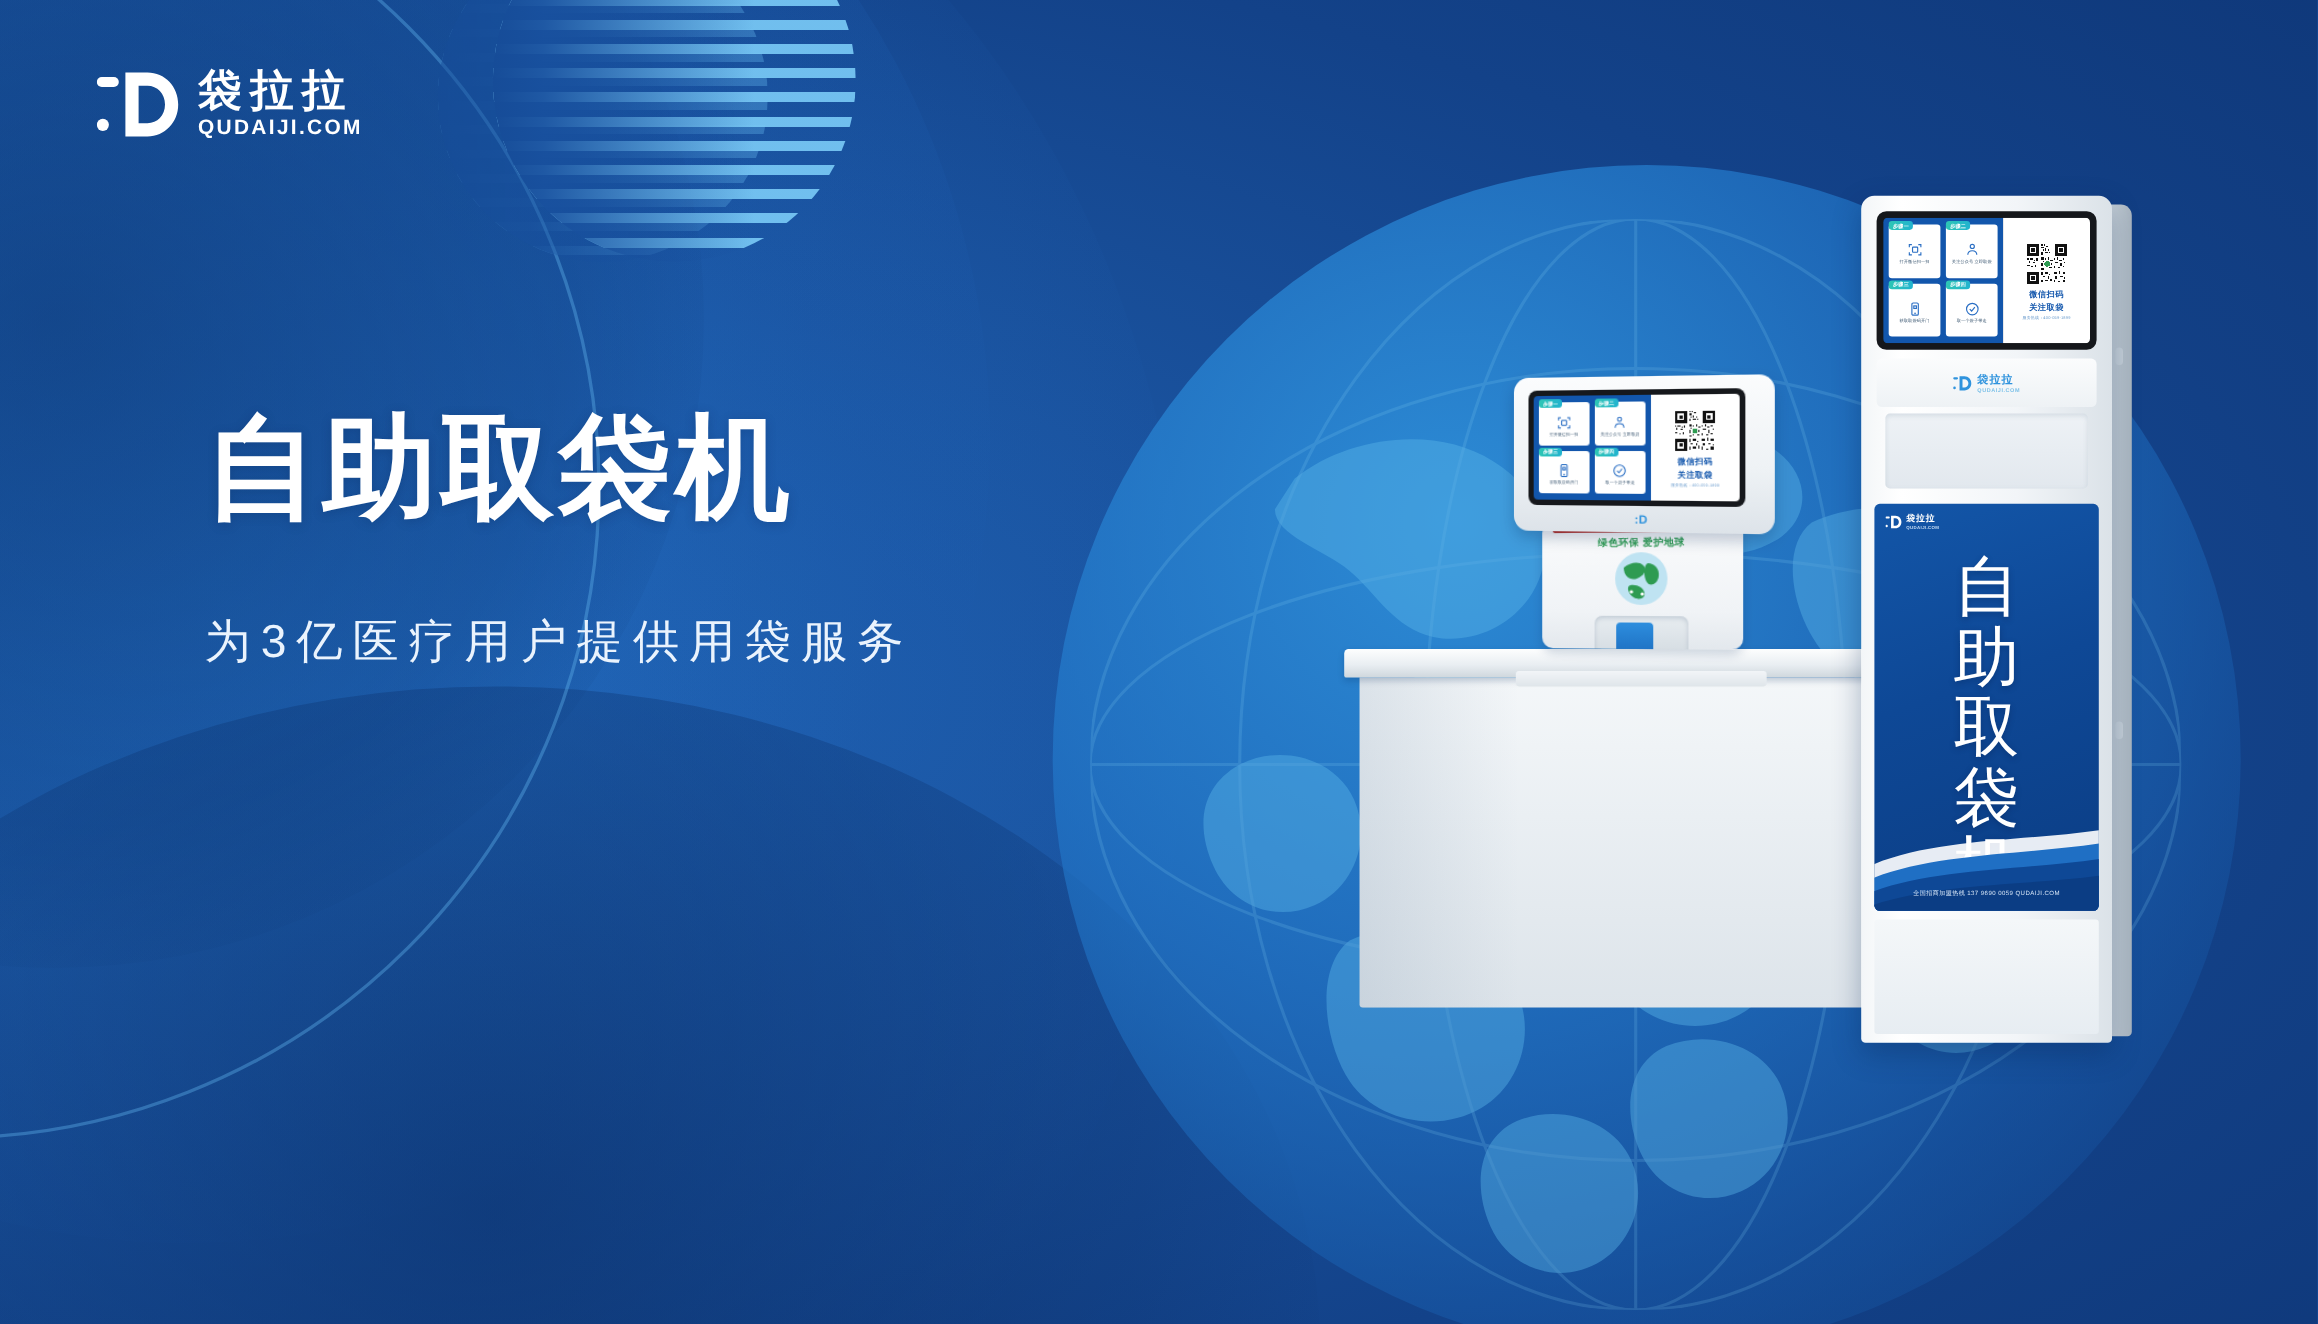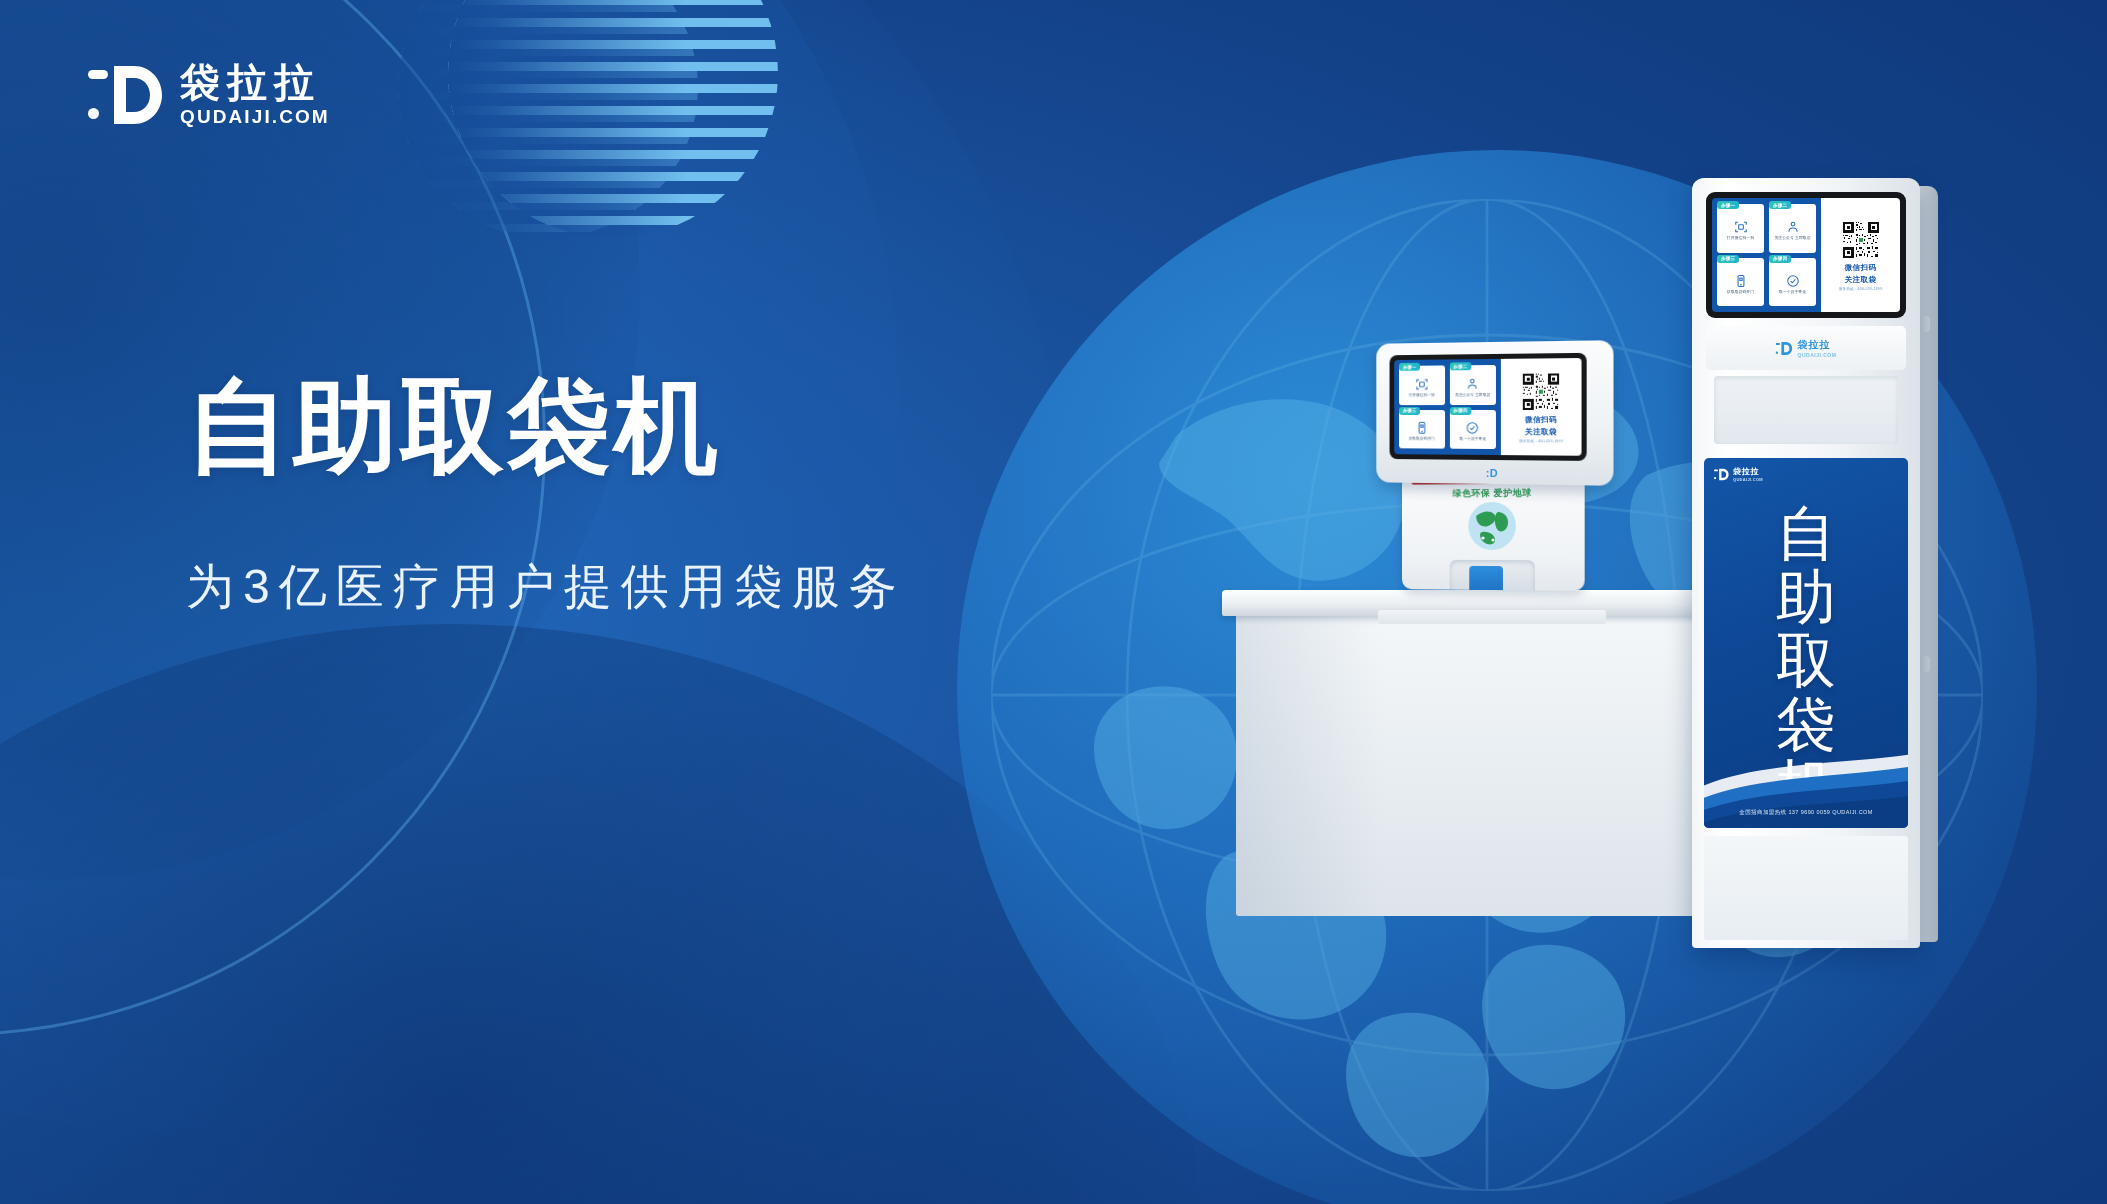--- a/index.html
+++ b/index.html
@@ -197,21 +197,21 @@
     font-weight: 700;
     line-height: 1.05;
     letter-spacing: 3px;
     white-space: nowrap;
     text-shadow: 0 2px 10px rgba(4,32,78,0.22);
   }
   .hl-line.two { margin-top: 62px; }
   .subline {
     margin-top: 74px;
     color: #eaf3fd;
-    font-size: 48px;
+    font-size: 42px;
     font-weight: 400;
     letter-spacing: 9px;
     white-space: nowrap;
   }
 
   
   .desk {
     position: absolute;
     left: 1222px;
     top: 590px;

